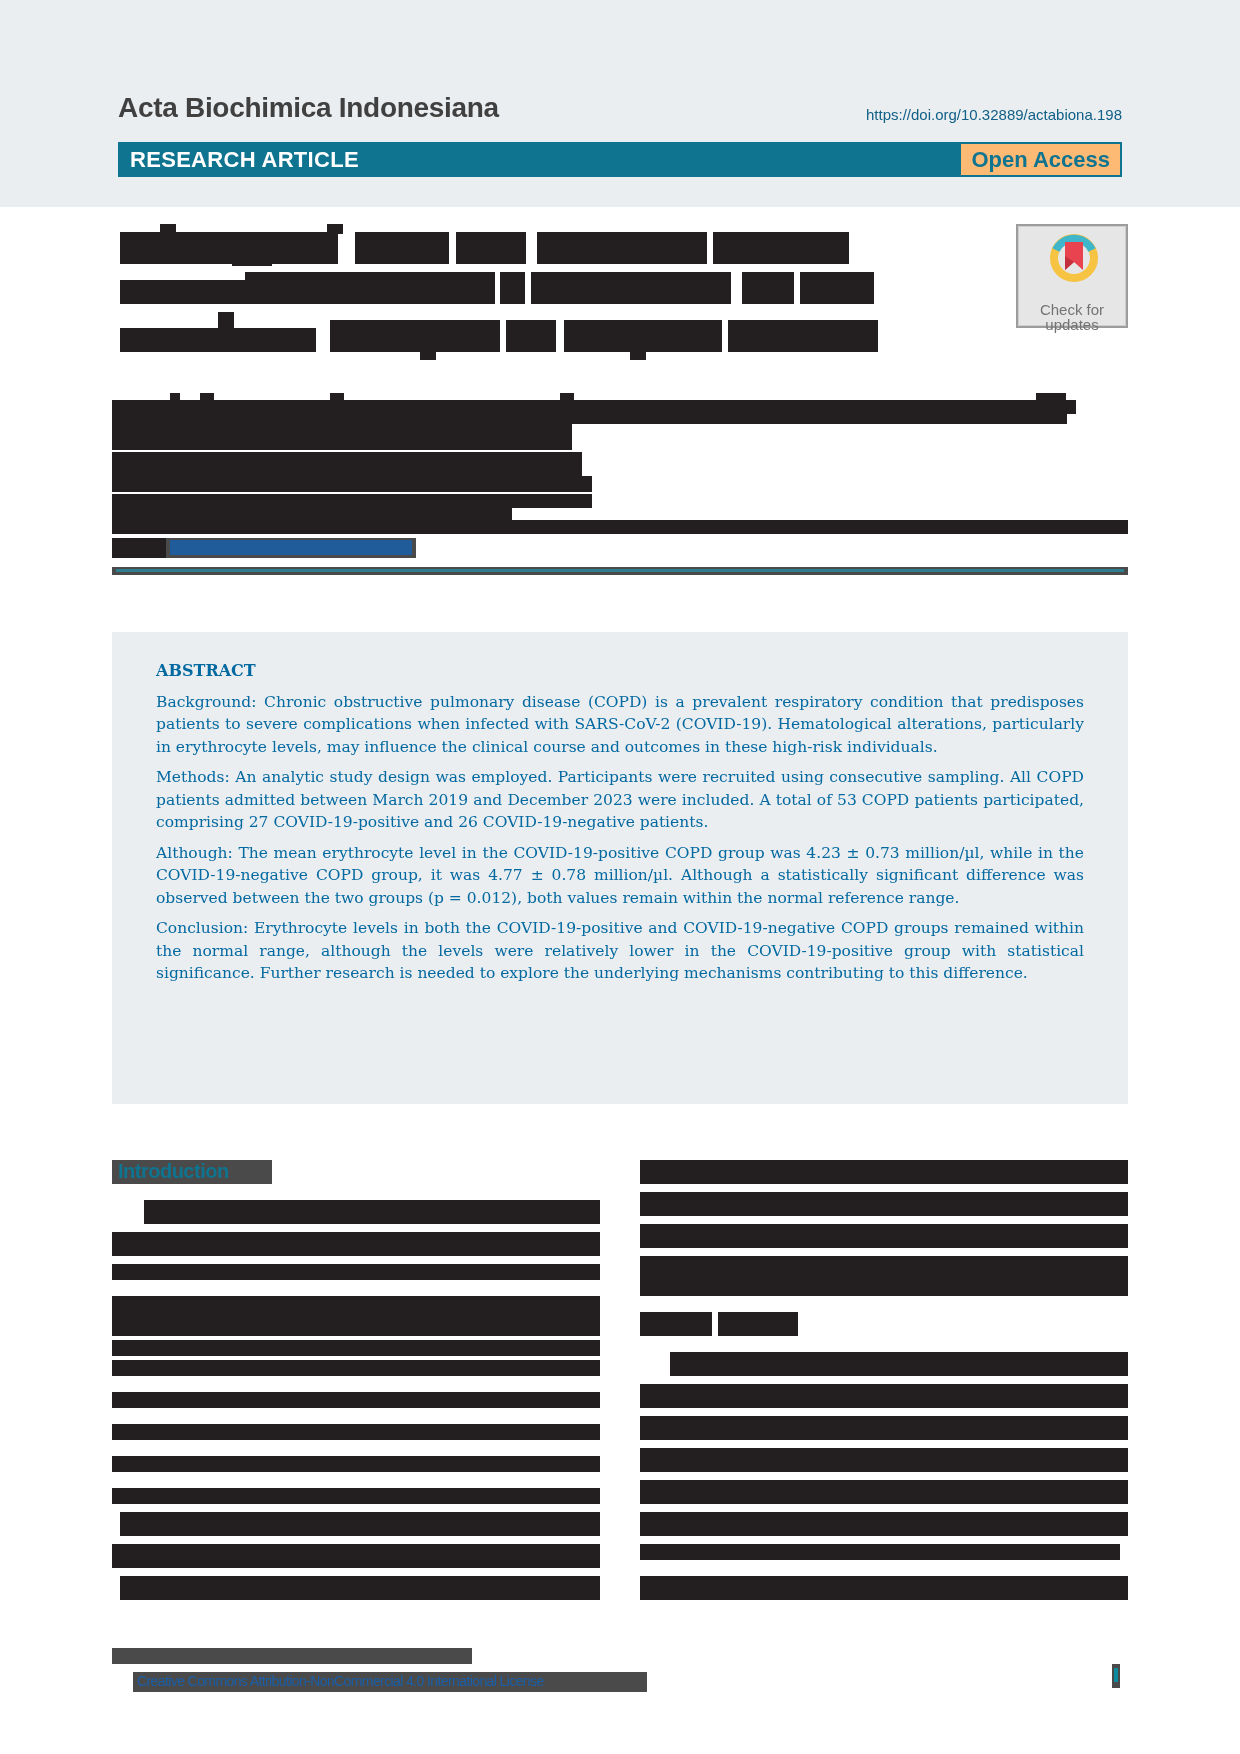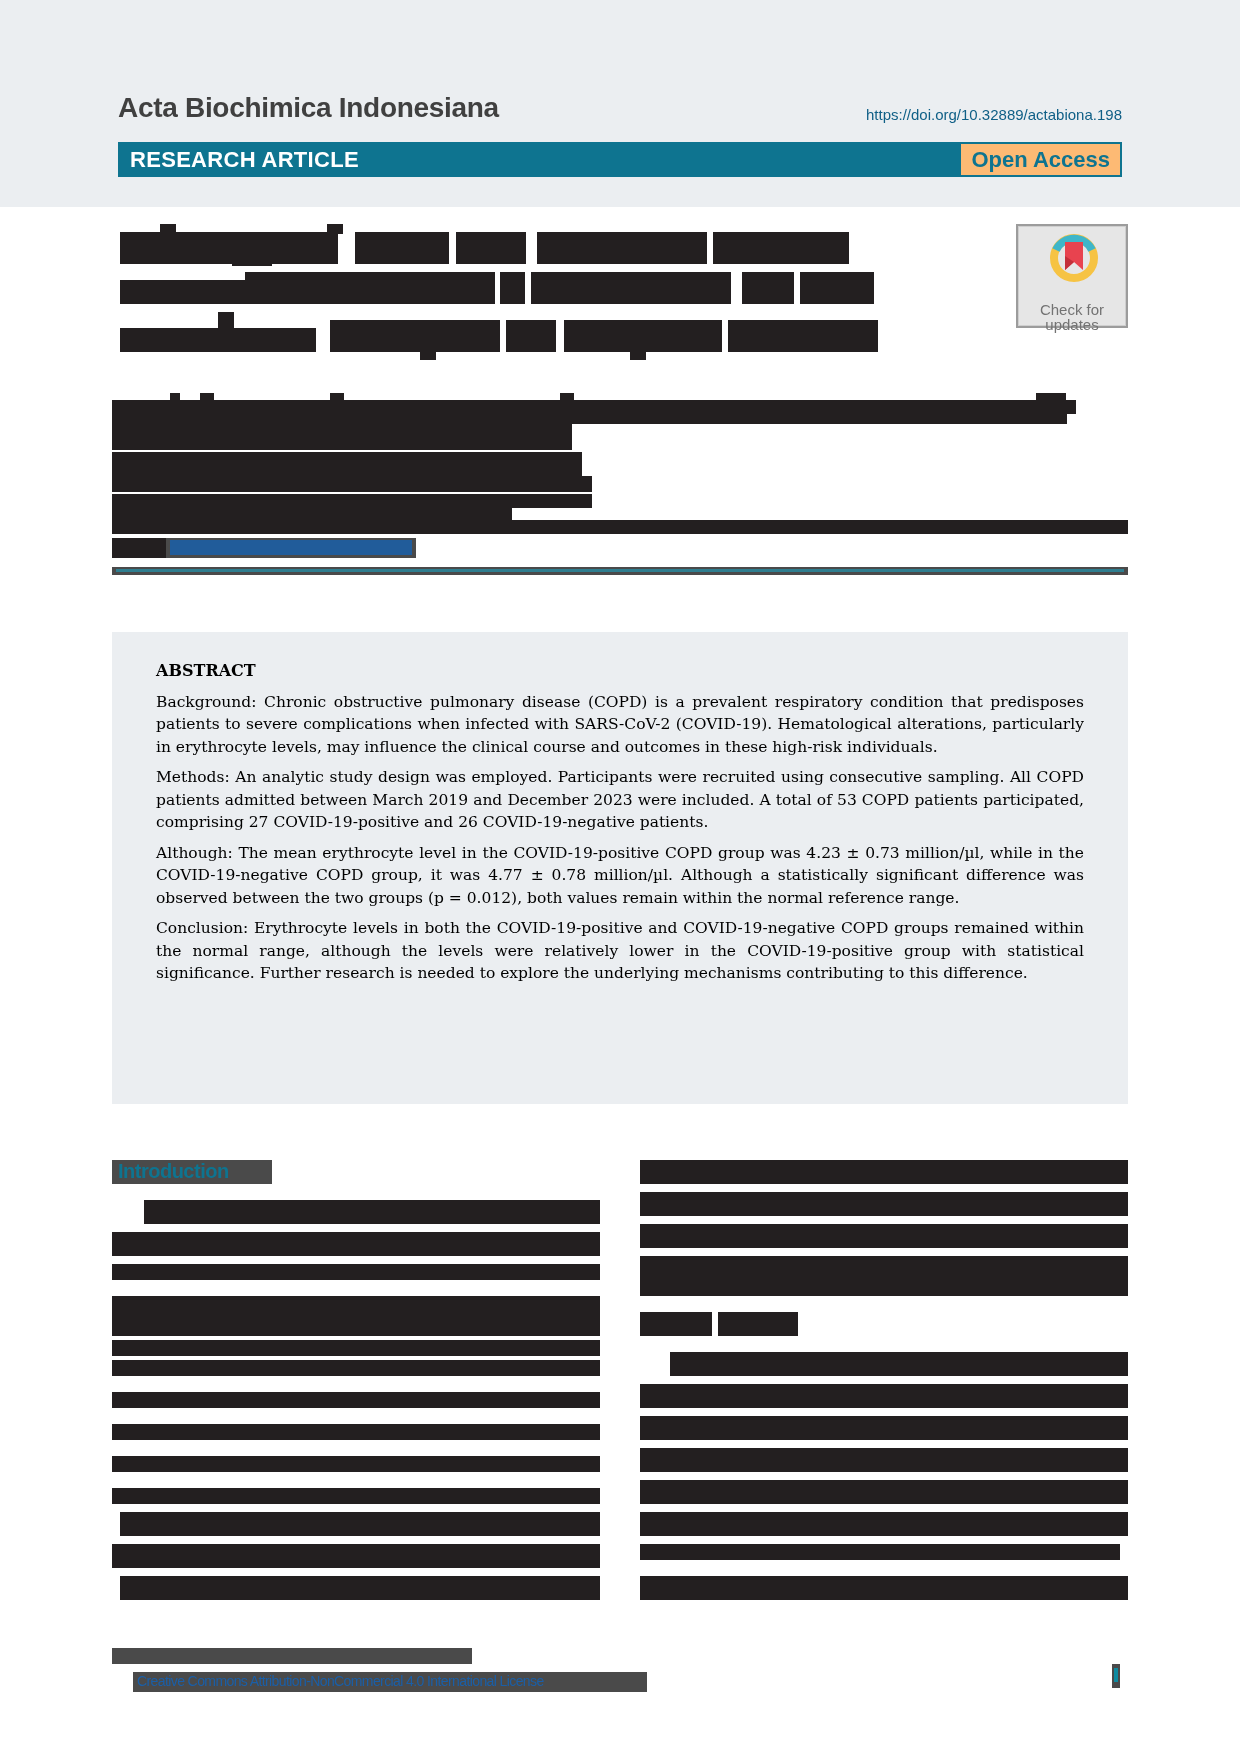--- a/index.html
+++ b/index.html
@@ -18,21 +18,21 @@
   .crossmark { position: absolute; left: 1016px; top: 224px; width: 112px; height: 104px; background: #e6e6e6; border: 2px solid #9c9c9c; box-shadow: inset 0 0 0 1px #cfcfcf; text-align: center; }
   .crossmark svg { position: absolute; left: 30px; top: 6px; }
   .crossmark-text { position: absolute; left: 0; right: 0; top: 62px; font-family: "Liberation Sans", sans-serif; font-size: 15px; line-height: 15px; color: #737373; margin-top: 14px; }
 
   .author-rule { position: absolute; left: 112px; top: 567px; width: 1016px; height: 8px; background: #4a4a4a; }
   .author-rule::after { content: ""; position: absolute; left: 4px; right: 4px; top: 2px; height: 3px; background: #2f7e8f; }
   .email-box { position: absolute; left: 166px; top: 538px; width: 250px; height: 20px; background: #4a4a4a; }
   .email-box span { position: absolute; left: 4px; top: 2px; right: 4px; height: 15px; background: #1a5fa8; opacity: 0.85; }
 
   .abstract-box { position: absolute; left: 112px; top: 632px; width: 1016px; height: 472px; background: #ebeef1; }
-  .abstract-inner { position: absolute; left: 44px; top: 28px; width: 928px; font-family: "DejaVu Serif", serif; font-size: 15.5px; line-height: 22.5px; color: #000000; text-align: justify; }
+  .abstract-inner { position: absolute; left: 44px; top: 28px; width: 928px; font-family: "DejaVu Serif", serif; font-size: 15.5px; line-height: 22.5px; color: #0369a1; text-align: justify; }
   .abstract-heading { font-weight: bold; font-size: 16px; margin-bottom: 8px; }
   .abstract-para { margin-bottom: 8px; }
   .abstract-para b { font-weight: normal; }
 
   .intro-heading-box { position: absolute; left: 112px; top: 1160px; width: 160px; height: 24px; background: #4a4a4a; }
   .intro-heading { position: absolute; left: 6px; top: 0px; font-family: "Liberation Sans", sans-serif; font-weight: bold; font-size: 20px; color: #0e7490; letter-spacing: -0.5px; }
 
   .footer-box { position: absolute; left: 112px; top: 1648px; width: 360px; height: 16px; background: #4a4a4a; }
   .license-box { position: absolute; left: 112px; top: 1672px; width: 514px; height: 20px; background: #4a4a4a; margin-left: 21px; }
   .license-link { position: absolute; left: 4px; top: 1px; font-family: "Liberation Sans", sans-serif; font-size: 14px; color: #1a5fa8; white-space: nowrap; letter-spacing: -0.6px; text-decoration: none; }

